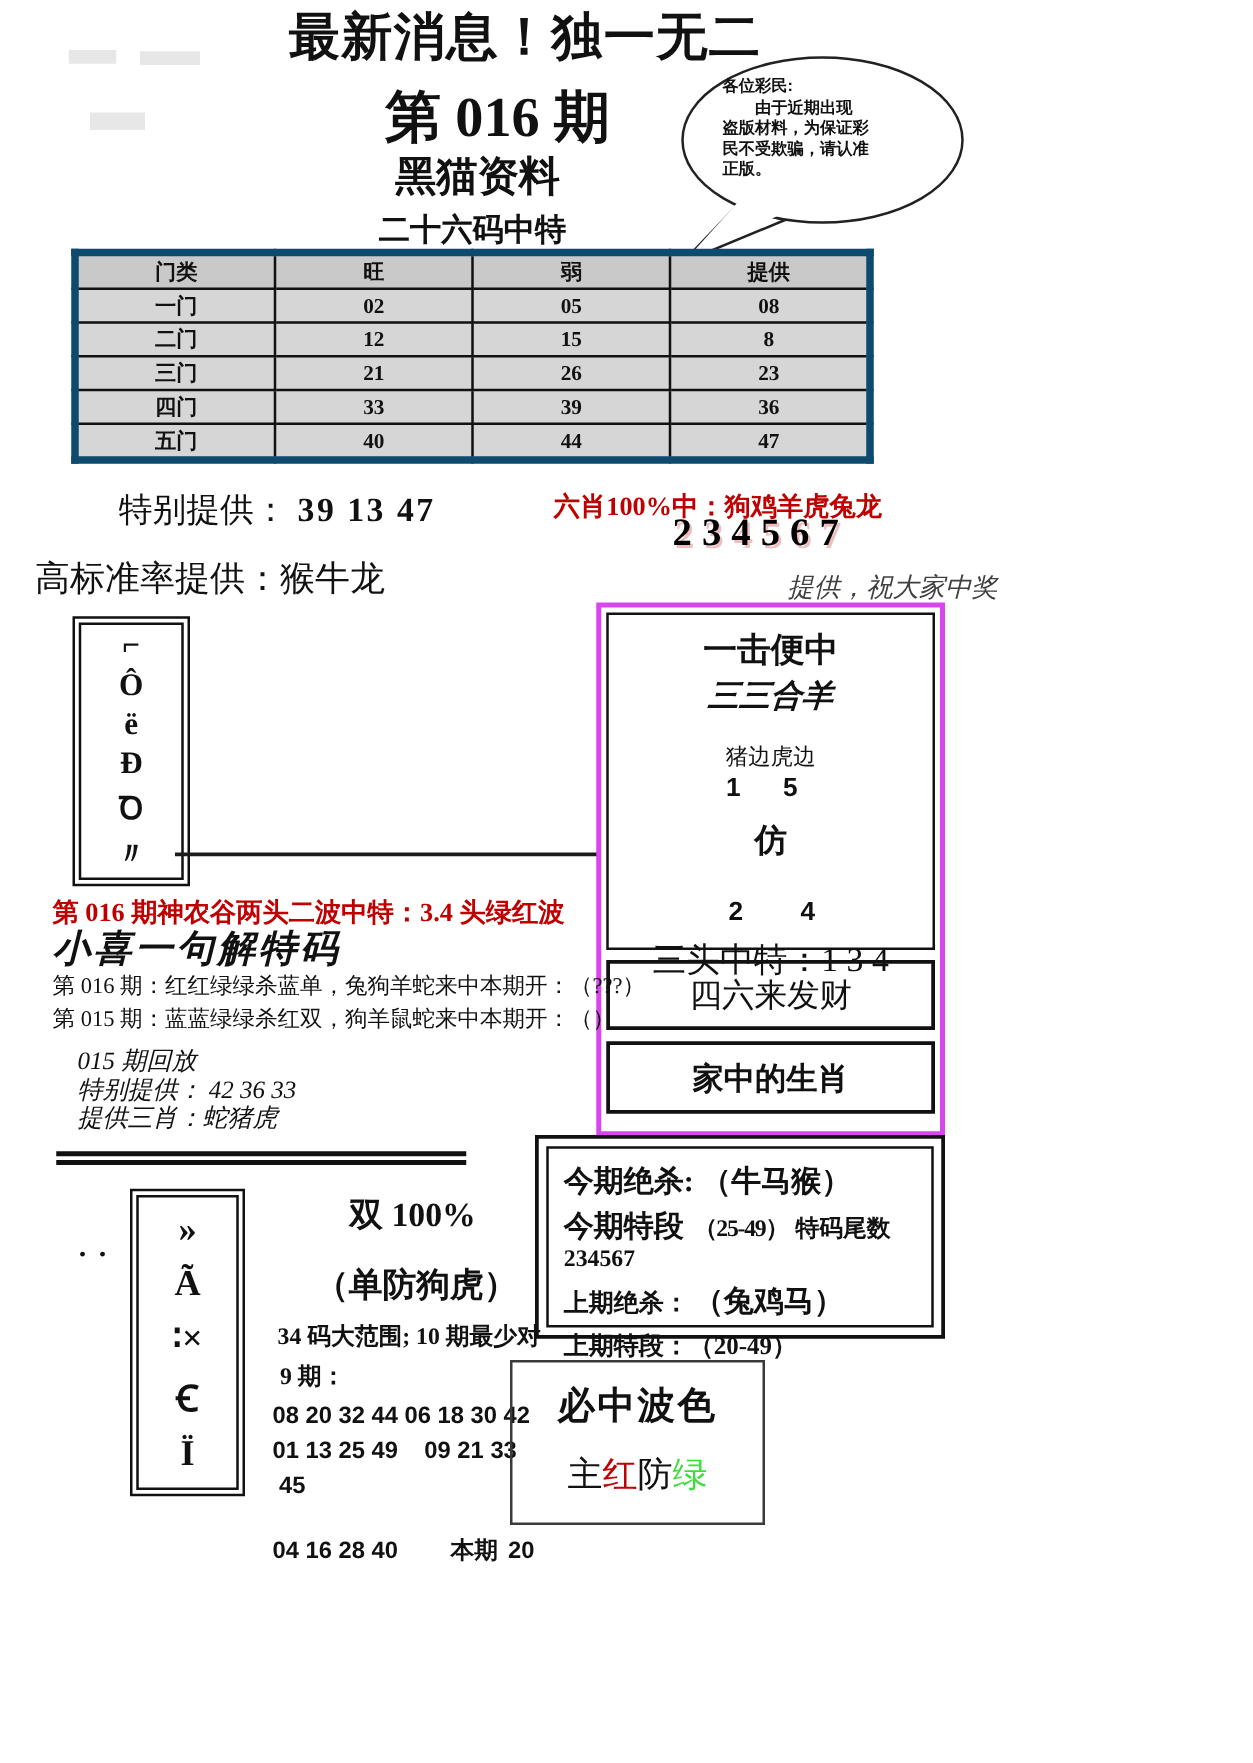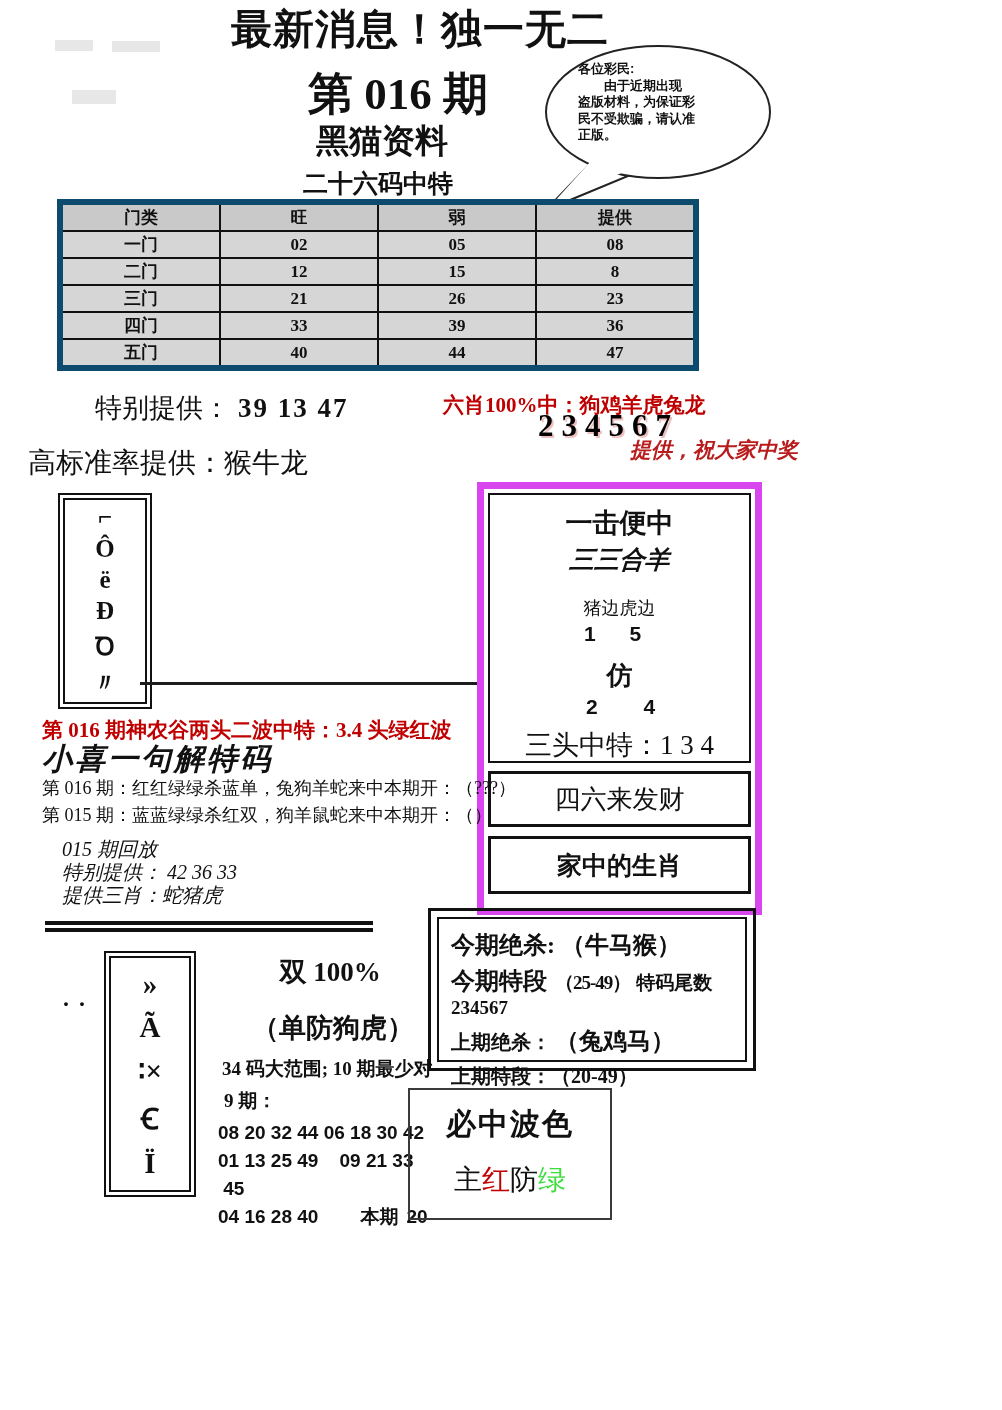--- a/index.html
+++ b/index.html
@@ -27,46 +27,46 @@
   table.door th,table.door td{border:2px solid #111;width:156px;height:25px;text-align:center;
         font-family:"Liberation Serif",serif;font-size:17px;font-weight:bold;padding:0;}
   table.door th{background:#c9c9c9;}
   table.door td{background:#d6d6d6;}
 
   .special{position:absolute;left:95px;top:390px;font-size:27px;}
   .special .num{font-weight:bold;letter-spacing:2px;margin-left:8px;}
   .liuxiao{position:absolute;left:443px;top:391px;color:#c00000;font-weight:bold;font-size:21px;}
   .bignum{position:absolute;left:538px;top:408px;color:#000000;font-weight:bold;font-size:31px;
           letter-spacing:8px;text-shadow:2px 2px 0 rgba(192,0,0,.25);}
-  .wish{position:absolute;left:630px;top:436px;color:#b91c1c;font-weight:bold;font-style:italic;font-size:21px;}
+  .wish{position:absolute;left:630px;top:456px;color:#404040;font-weight:normal;font-style:italic;font-size:21px;}
   .gaobiao{position:absolute;left:28px;top:444px;font-size:28px;}
 
   
   .sealbox{position:absolute;left:58px;top:493px;width:84px;height:206px;border:2px solid #111;padding:3px;}
   .sealbox .inner,.sealbox2 .inner{box-sizing:border-box;width:100%;height:100%;border:2px solid #111;
         display:flex;flex-direction:column;align-items:center;justify-content:space-evenly;}
   .sealbox .inner{font-size:25px;font-weight:bold;}
 
   .poem{position:absolute;left:168px;top:498px;width:340px;font-size:20px;font-weight:bold;line-height:29.5px;}
 
   .hline{position:absolute;left:140px;top:682px;width:338px;height:3px;background:#1c1c1c;}
 
   
-  .rightbox{position:absolute;left:477px;top:482px;width:271px;height:419px;border:7px solid #d946ef;text-decoration:underline;}
+  .rightbox{position:absolute;left:477px;top:482px;width:271px;height:419px;border:4px solid #d946ef;text-decoration:underline;}
   .sub1{position:absolute;left:4px;top:4px;right:4px;height:266px;border:2px solid #111;text-align:center;}
   .sub2{position:absolute;left:4px;top:282px;right:4px;height:50px;border:3px solid #111;
         display:flex;align-items:center;justify-content:center;font-size:26px;}
   .sub3{position:absolute;left:4px;top:347px;right:4px;height:52px;border:3px solid #111;
         display:flex;align-items:center;justify-content:center;font-size:25px;font-weight:bold;}
   .s1-title{margin-top:10px;font-size:27px;font-weight:bold;}
   .s1-sub{font-size:25px;font-weight:bold;font-style:italic;margin-top:2px;transform:skewX(-4deg);}
   .s1-hint{font-size:18px;margin-top:20px;}
   .s1-p1{font-family:"Liberation Sans",sans-serif;font-size:21px;font-weight:bold;letter-spacing:14px;margin-top:2px;}
   .s1-fang{font-size:26px;font-weight:bold;margin-top:12px;}
-  .s1-p2{font-family:"Liberation Sans",sans-serif;font-size:21px;font-weight:bold;letter-spacing:20px;margin-top:2px;padding-left:22px;}
+  .s1-p2{font-family:"Liberation Sans",sans-serif;font-size:21px;font-weight:bold;letter-spacing:20px;margin-top:28px;padding-left:22px;}
   .s1-santou{font-size:27px;margin-top:8px;}
 
   .shennong{position:absolute;left:42px;top:716px;color:#c00000;font-weight:bold;font-size:21px;}
   .jieheading{position:absolute;left:42px;top:739px;font-size:30px;font-weight:bold;font-style:italic;letter-spacing:3px;}
   .jline1{position:absolute;left:42px;top:776px;font-size:18px;}
   .jline2{position:absolute;left:42px;top:803px;font-size:18px;}
 
   .huifang{position:absolute;left:62px;top:838px;font-size:20px;font-style:italic;line-height:23px;}
 
   .dline{position:absolute;left:45px;top:921px;width:328px;height:3px;
@@ -91,21 +91,21 @@
   .sealbox2 .inner{font-size:29px;font-weight:bold;}
   .dots{position:absolute;left:62px;top:991px;font-size:24px;font-weight:bold;letter-spacing:8px;}
 
   .sh-title{position:absolute;left:230px;top:954px;width:200px;text-align:center;font-size:27px;font-weight:bold;}
   .sh-dan{position:absolute;left:226px;top:1010px;width:214px;text-align:center;font-size:27px;font-weight:bold;}
   .sh-range{position:absolute;left:222px;top:1056px;font-size:19px;font-weight:bold;}
   .sh-nine{position:absolute;left:224px;top:1088px;font-size:19px;font-weight:bold;}
   .sh-nums{position:absolute;left:218px;top:1119px;width:260px;
            font-family:"Liberation Sans",sans-serif;font-size:19px;font-weight:bold;line-height:28px;}
   .sh-nums div{white-space:pre;}
-  .sh-last{display:flex;}
+  .sh-last{display:flex;margin-top:24px;}
   .sh-last .lab{font-family:"Liberation Serif",serif;margin-left:42px;}
   .sh-last .val{margin-left:8px;}
 
   
   .bochi{position:absolute;left:408px;top:1088px;width:200px;height:128px;border:2px solid #3a3a3a;}
   .bochi-title{margin-top:14px;text-align:center;font-size:30px;font-weight:bold;letter-spacing:2px;}
   .bochi-line{margin-top:16px;text-align:center;font-size:28px;}
   .c-red{color:#c00000;}
   .c-green{color:#3ddd3d;}
 </style>

